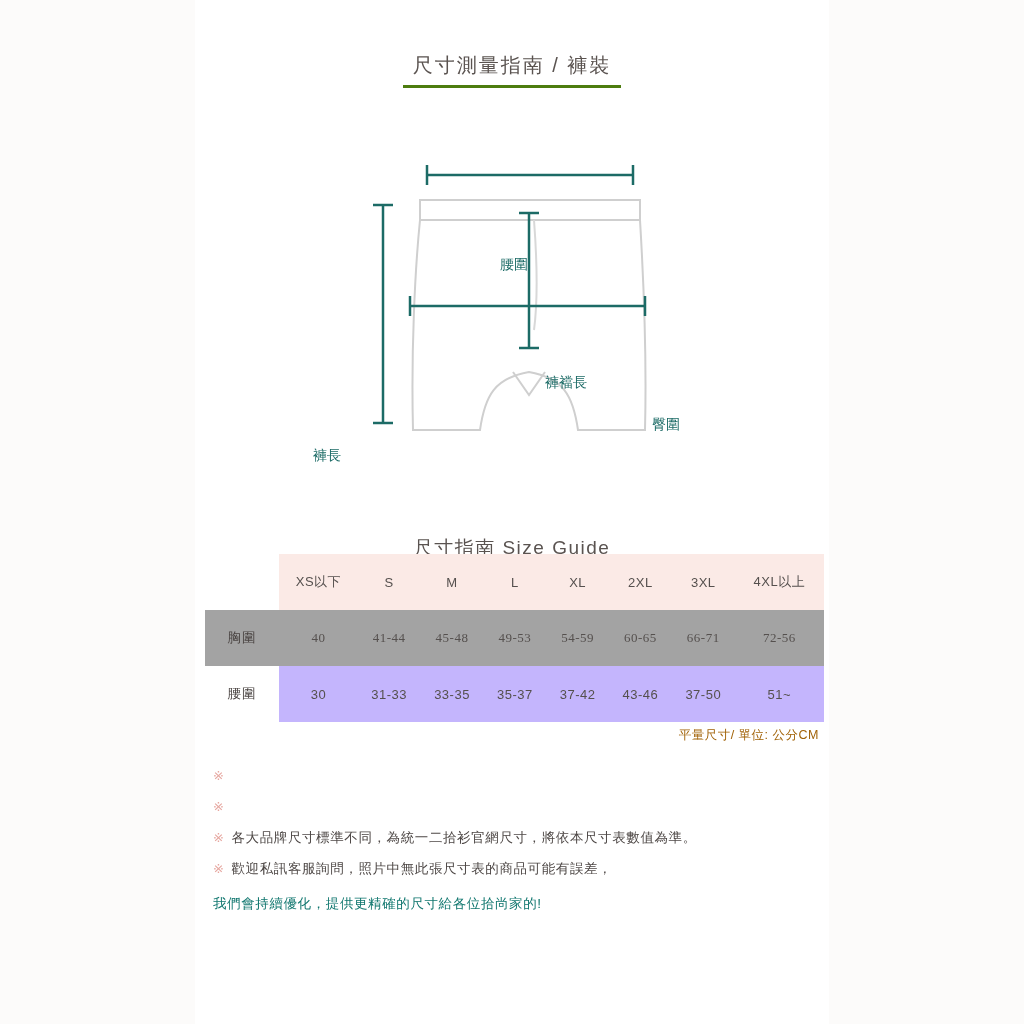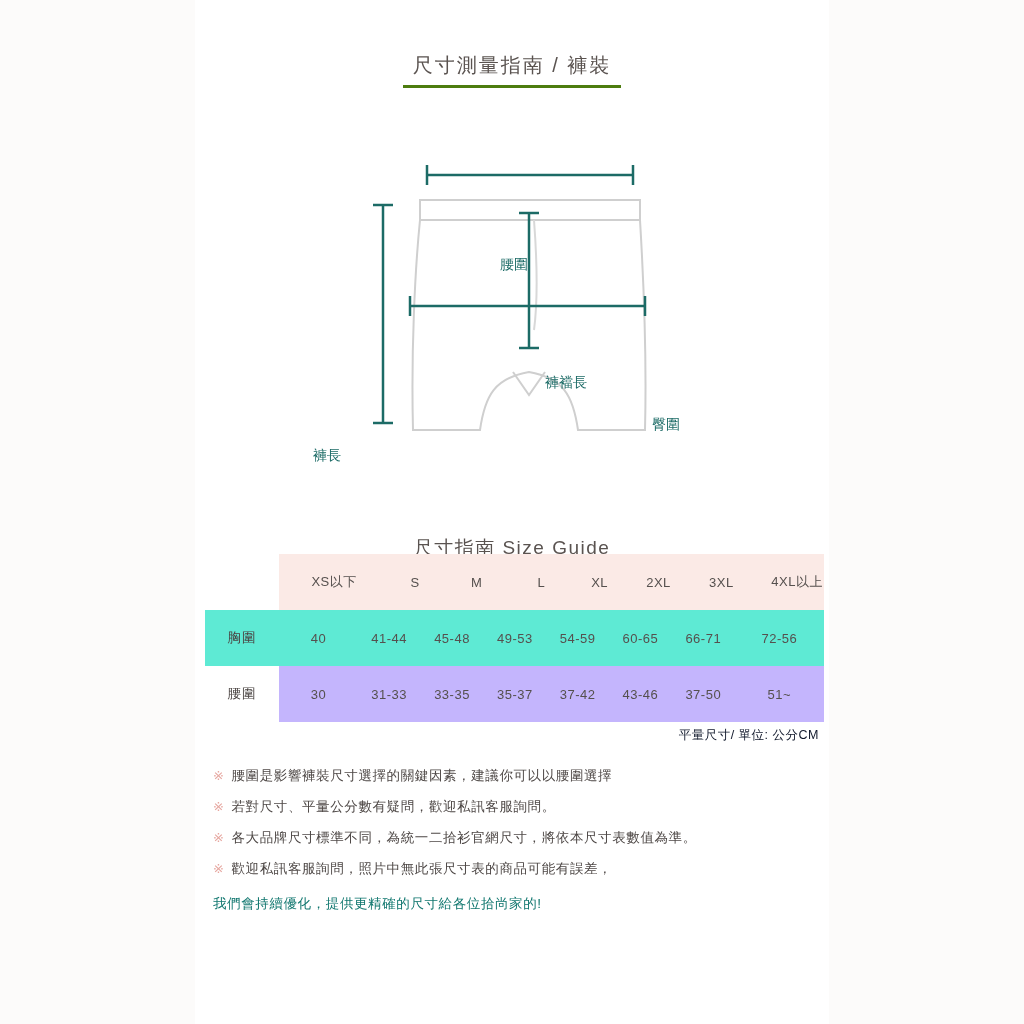--- a/index.html
+++ b/index.html
@@ -114,40 +114,39 @@
     text-align: center;
     vertical-align: middle;
     height: 54px;
     font-weight: normal;
     color: #55504e;
     letter-spacing: 0.5px;
   }
   .table thead th {
     background: #fbeae6;
     font-size: 13px;
-    text-align: right;
-  }
-  .table tbody tr.odd td { background: #5eead4; }
+  }
+  .table tbody tr.odd td { background: #a3a3a3; font-family: Liberation Serif, serif; }
   .table tbody tr.even td { background: #c4b5fd; }
   .table th.rowhead, .table td.rowhead {
     width: 72px;
     background: #ffffff;
     font-size: 13.5px;
     color: #4a4442;
     letter-spacing: 1px;
   }
   .table tbody tr.even td.rowhead { background: #ffffff; }
   .table thead th.corner { background: #ffffff; }
 
   .table-note {
     position: absolute;
     right: 10px;
     top: 727px;
     font-size: 12.5px;
-    color: #0f172a;
+    color: #a16207;
     letter-spacing: 0.5px;
   }
 
   
   .notes {
     position: absolute;
     left: 18px;
     top: 760px;
     width: 610px;
   }
@@ -282,25 +281,23 @@
           <td>51~</td>
         </tr>
       </tbody>
     </table>
 
     <div class="table-note">平量尺寸/ 單位: 公分CM</div>
 
     <div class="notes">
       <div class="note">
         <span class="mark">※</span>
-        <span>腰圍是影響褲裝尺寸選擇的關鍵因素，建議你可以以腰圍選擇</span>
       </div>
       <div class="note">
         <span class="mark">※</span>
-        <span>若對尺寸、平量公分數有疑問，歡迎私訊客服詢問。</span>
       </div>
       <div class="note">
         <span class="mark">※</span>
         <span>各大品牌尺寸標準不同，為統一二拾衫官網尺寸，將依本尺寸表數值為準。</span>
       </div>
       <div class="note">
         <span class="mark">※</span>
         <span>歡迎私訊客服詢問，照片中無此張尺寸表的商品可能有誤差，</span>
       </div>
       <div class="note-final">我們會持續優化，提供更精確的尺寸給各位拾尚家的!</div>

